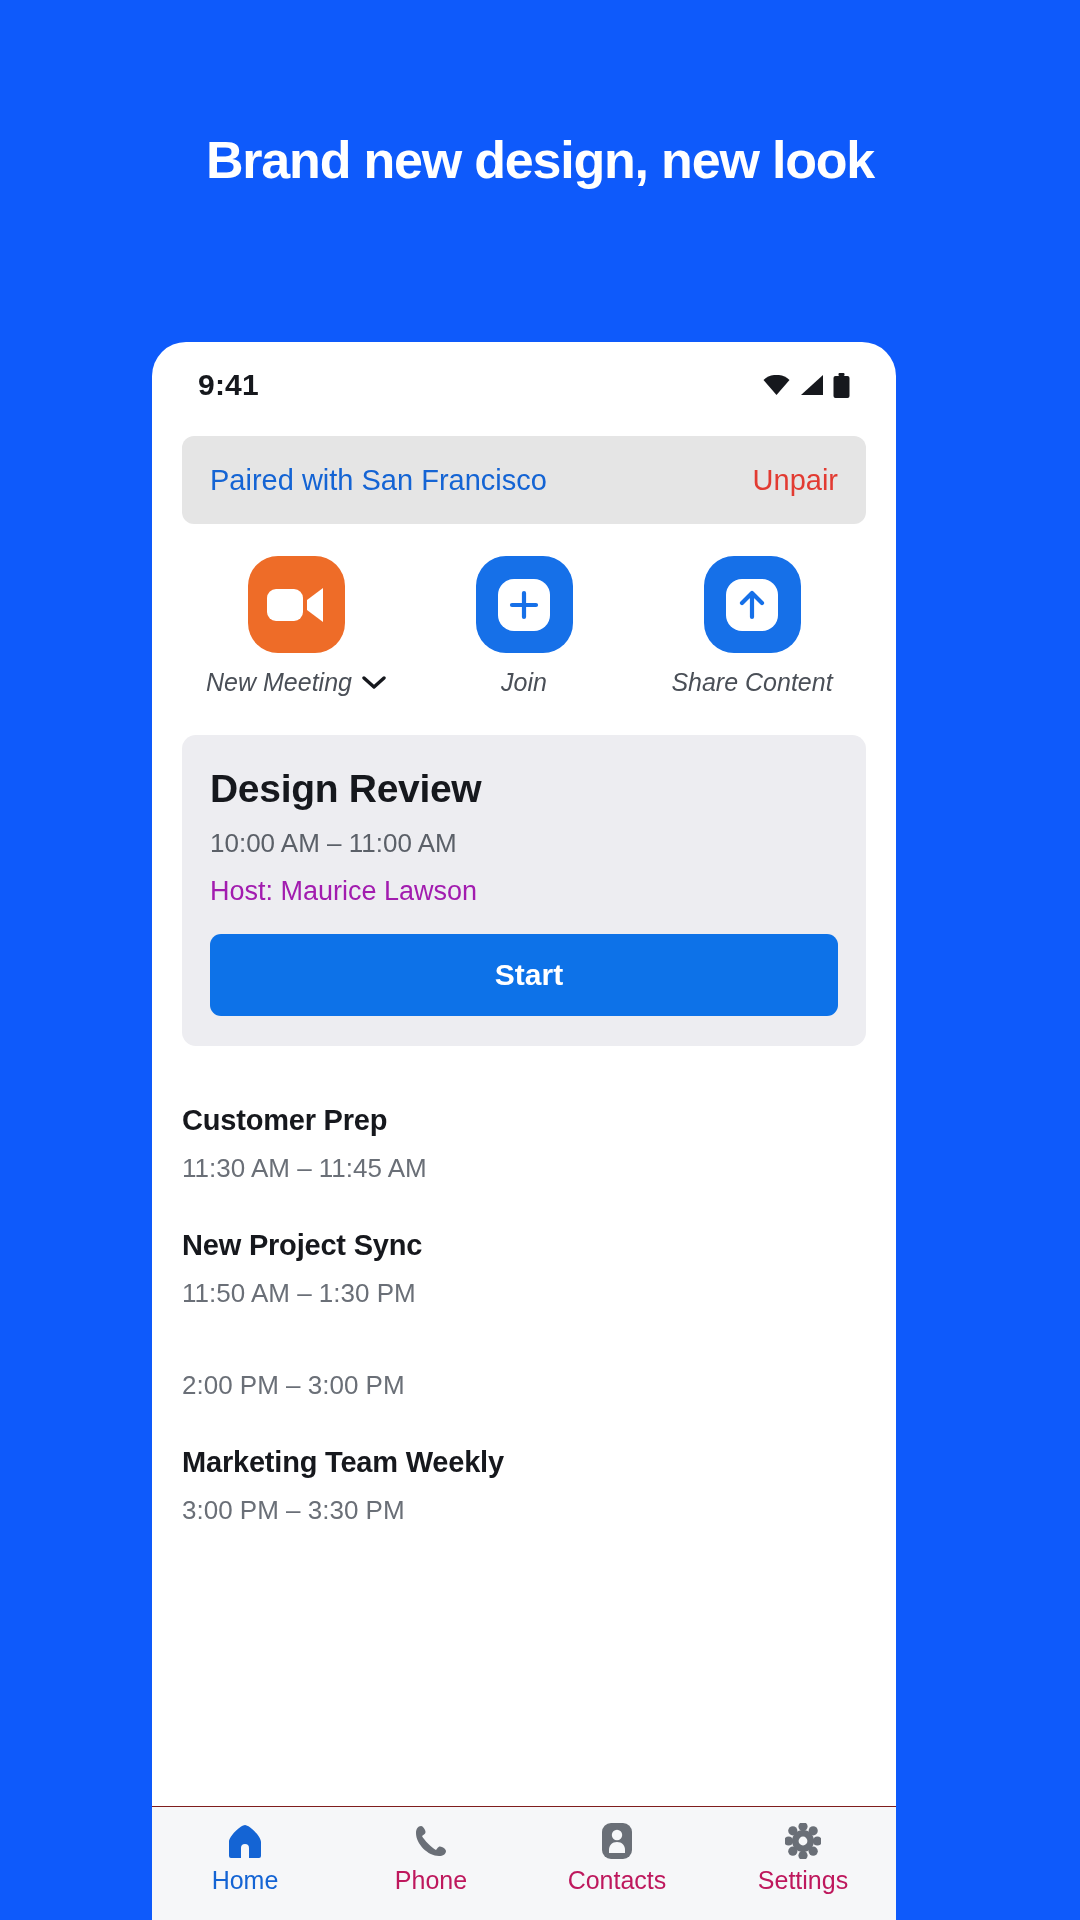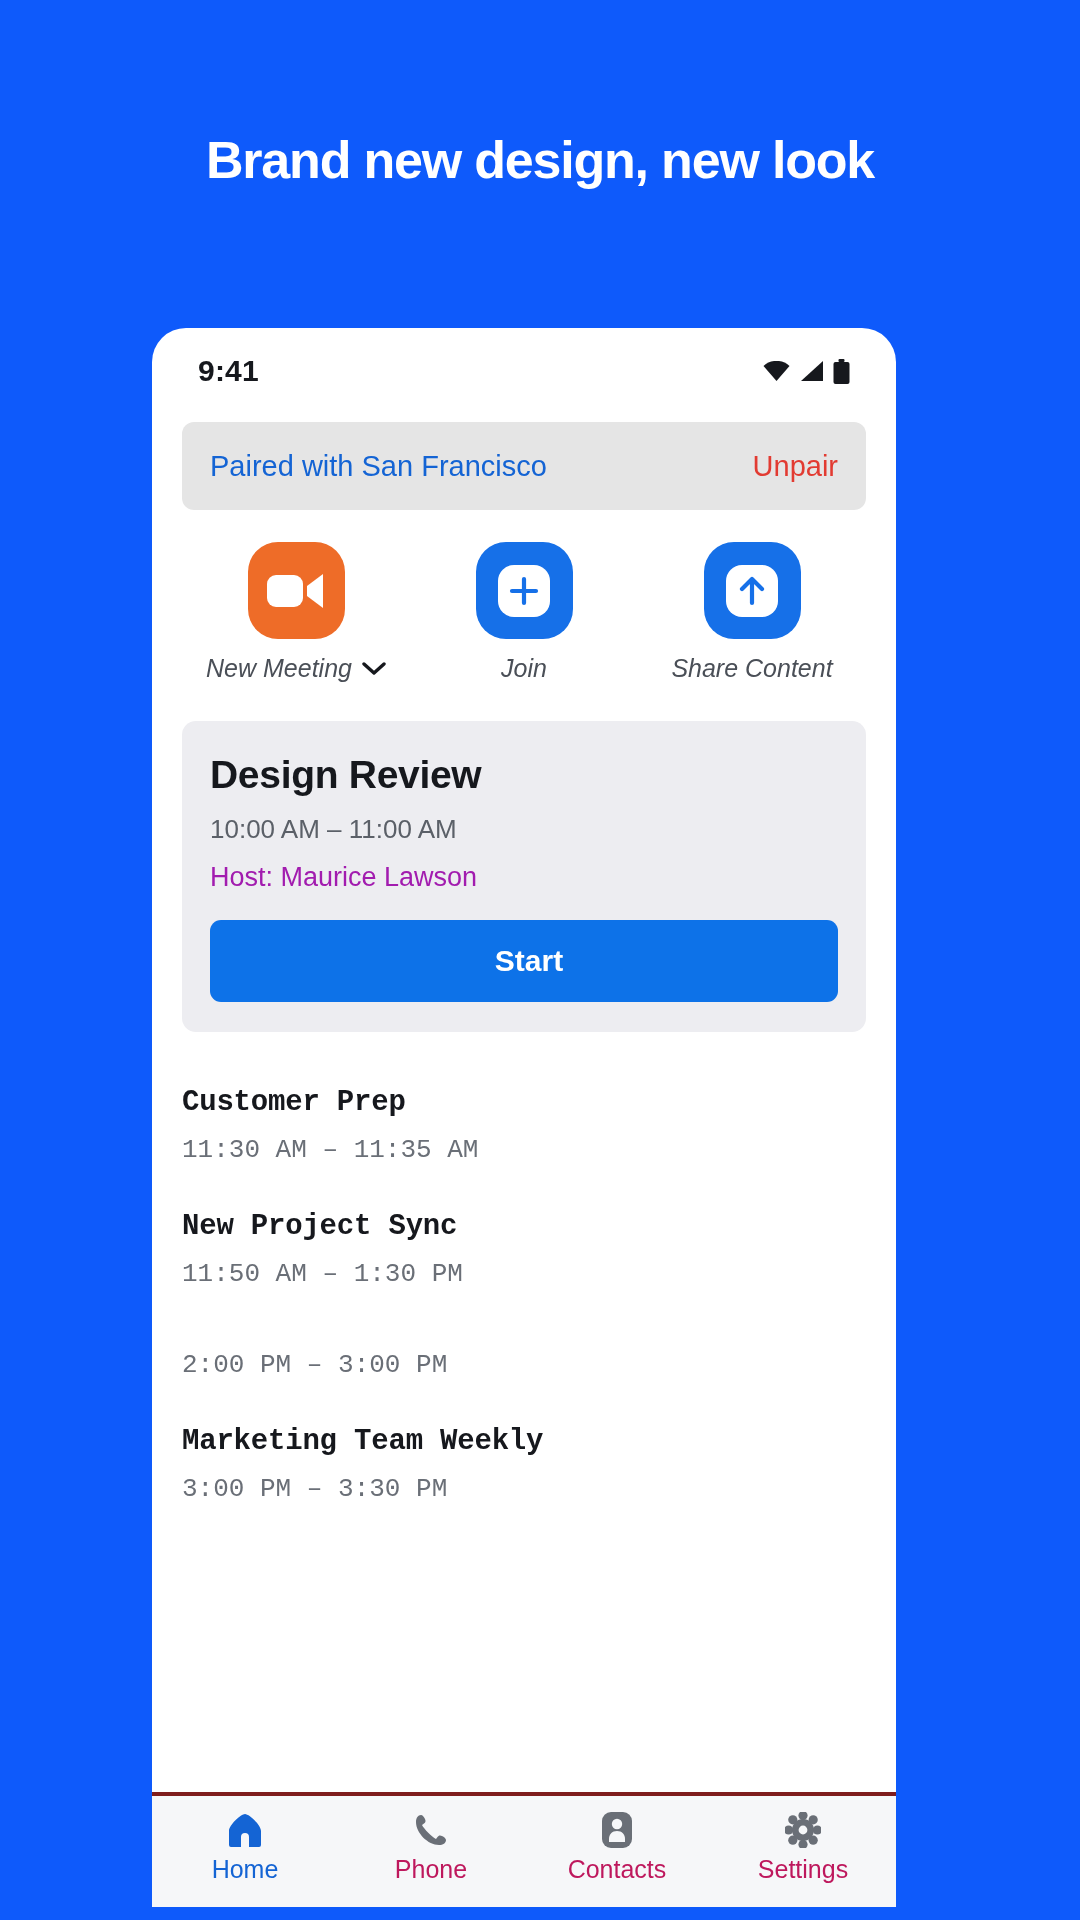--- a/index.html
+++ b/index.html
@@ -18,21 +18,21 @@
     color:#ffffff;
     font-size:52px;
     font-weight:bold;
     letter-spacing:-1.2px;
     line-height:1.1;
   }
 
   
   .phone{
     position:absolute;
-    left:152px; top:328px;
+    left:152px; top:342px;
     width:744px; height:1579px;
     background:#ffffff;
     border-radius:34px 34px 0 0;
     overflow:hidden;
     display:flex;
     flex-direction:column;
   }
 
   
   .statusbar{
@@ -145,25 +145,24 @@
     color:#ffffff;
     font-size:30px;
     font-weight:bold;
     font-family:"Liberation Sans", sans-serif;
     cursor:pointer;
     padding-left:10px;
   }
 
   
   .meeting-list{
-    margin:8px 30px;
-    padding-top:24px;
+    margin:0 30px;
+    padding-top:36px;
     flex:1 1 auto;
     overflow:hidden;
-    font-family:Liberation Mono, monospace;
   }
   .meeting-row{
     padding:22px 0 23px 0;
     cursor:pointer;
   }
   .mr-title{
     font-size:29px;
     font-weight:bold;
     color:#16181d;
     letter-spacing:-0.2px;
@@ -172,21 +171,21 @@
     margin-top:16px;
     font-size:26px;
     color:#6a6f77;
   }
 
   
   .tabbar{
     flex:0 0 115px;
     height:115px;
     background:#F6F7F9;
-    border-top:4px solid #7f1d1d;
+    border-top:1px solid #7f1d1d;
     display:flex;
     align-items:flex-start;
     padding-top:16px;
   }
   .tab{
     flex:1;
     display:flex;
     flex-direction:column;
     align-items:center;
     gap:7px;
@@ -274,21 +273,21 @@
     <div class="mc-title">Design Review</div>
     <div class="mc-time">10:00 AM – 11:00 AM</div>
     <div class="mc-host">Host: Maurice Lawson</div>
     <button class="start-btn">Start</button>
   </div>
 
   <div class="meeting-list">
 
     <div class="meeting-row">
       <div class="mr-title">Customer Prep</div>
-      <div class="mr-time">11:30 AM – 11:35 AM</div>
+      <div class="mr-time">11:30 AM – 11:45 AM</div>
     </div>
 
     <div class="meeting-row">
       <div class="mr-title">New Project Sync</div>
       <div class="mr-time">11:50 AM – 1:30 PM</div>
     </div>
 
     <div class="meeting-row">
       <div class="mr-time">2:00 PM – 3:00 PM</div>
     </div>

